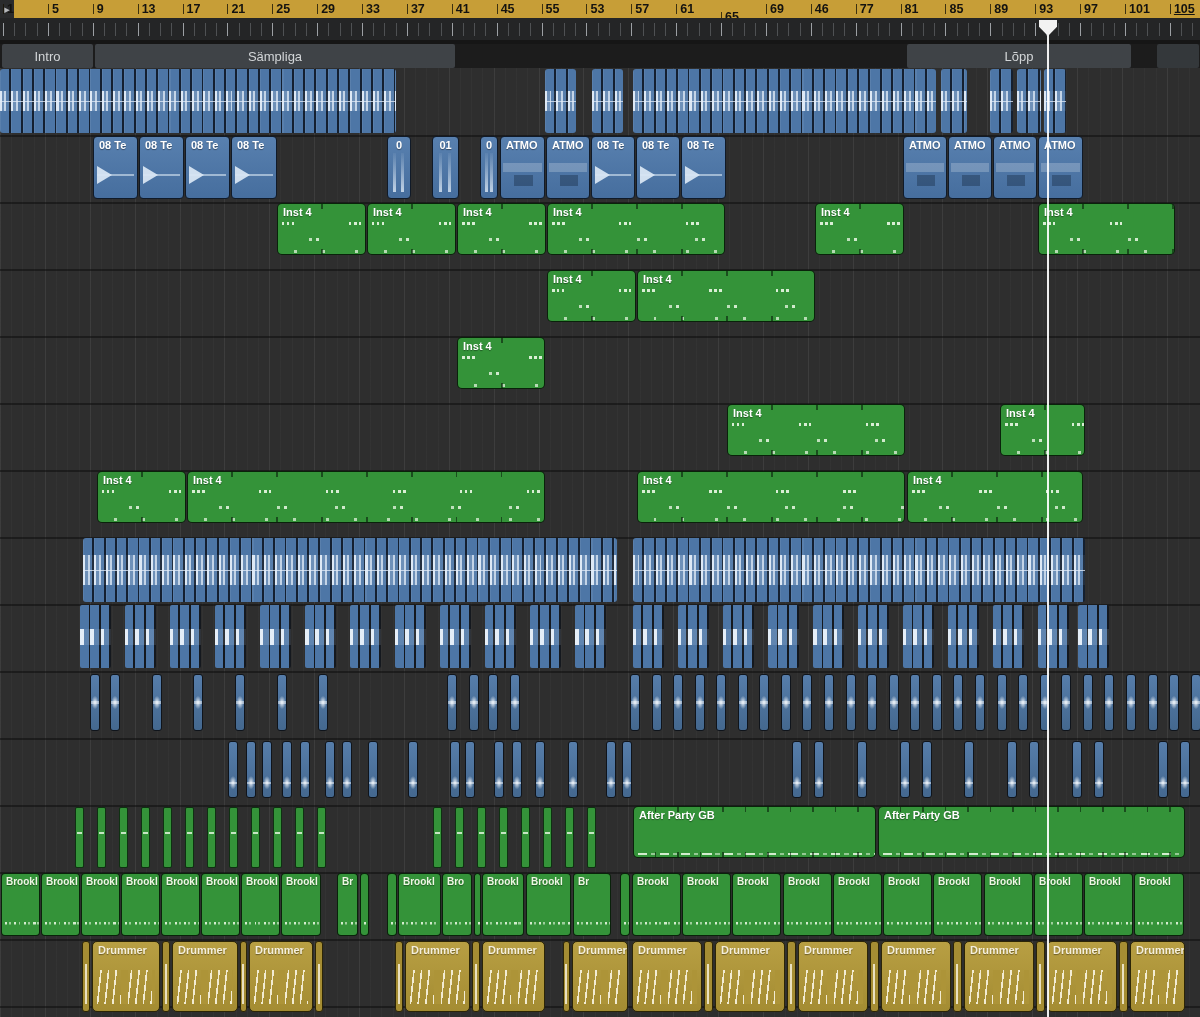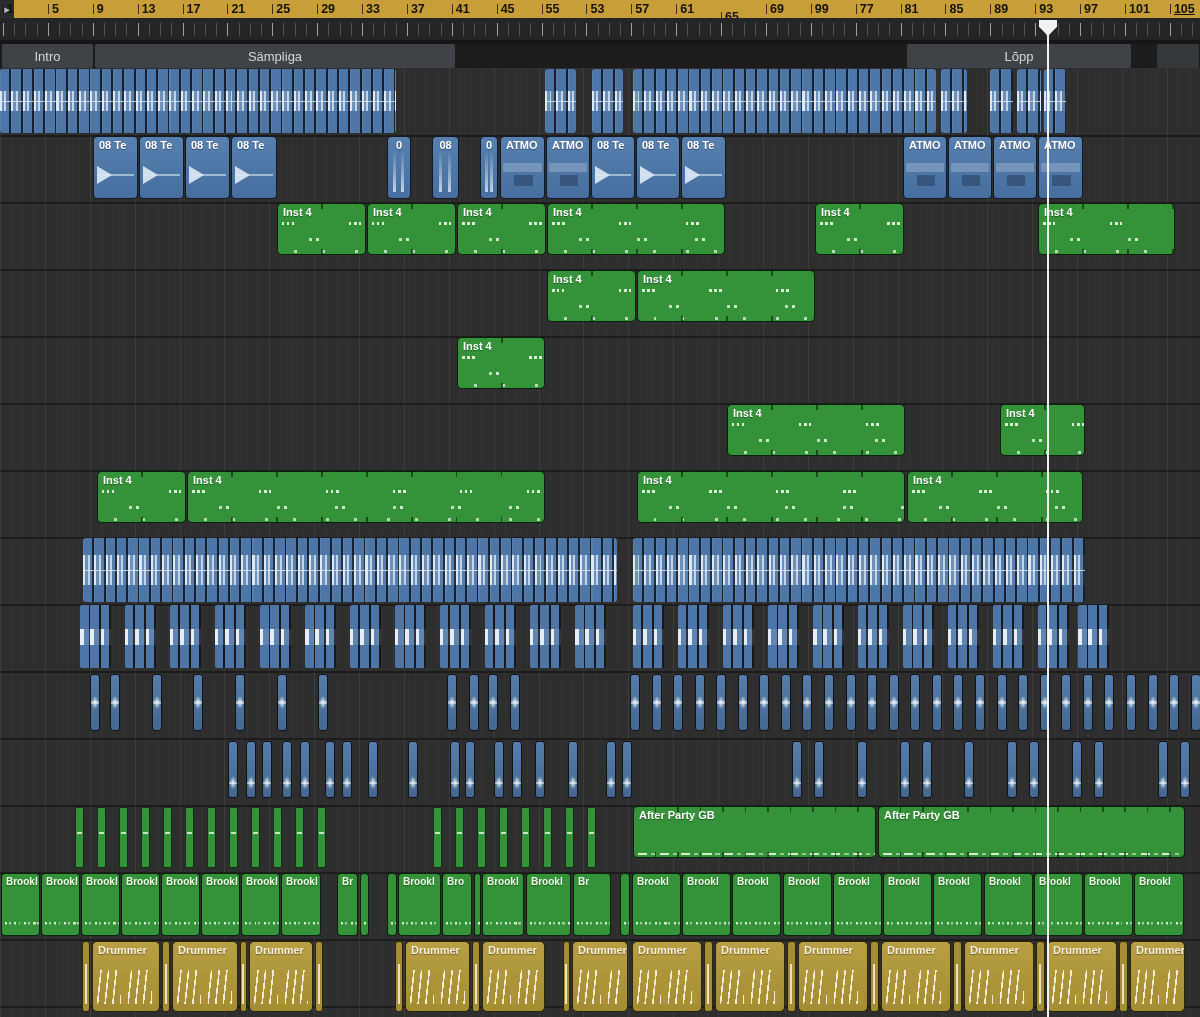--- a/index.html
+++ b/index.html
@@ -198,21 +198,21 @@
       <div class="rnum" style="left: 721.08px; margin-top: 8px;">
         <span class="rtick"></span>
         <span>65</span>
       </div>
       <div class="rnum" style="left: 765.96px;">
         <span class="rtick"></span>
         <span>69</span>
       </div>
       <div class="rnum" style="left: 810.84px;">
         <span class="rtick"></span>
-        <span>99</span>
+        <span>46</span>
       </div>
       <div class="rnum" style="left: 855.72px;">
         <span class="rtick"></span>
         <span>77</span>
       </div>
       <div class="rnum" style="left: 900.6px;">
         <span class="rtick"></span>
         <span>81</span>
       </div>
       <div class="rnum" style="left: 945.48px;">
@@ -279,21 +279,21 @@
         </div>
         <div class="region clip" style="left: 231px; width: 46px;">
           <span class="rlabel ">08 Te</span>
           <div class="wave decay"></div>
         </div>
         <div class="region clip c" style="left: 387px; width: 24px;">
           <span class="rlabel ">0</span>
           <div class="wave rise"></div>
         </div>
         <div class="region clip c" style="left: 432px; width: 27px;">
-          <span class="rlabel ">08</span>
+          <span class="rlabel ">01</span>
           <div class="wave rise"></div>
         </div>
         <div class="region clip c" style="left: 480px; width: 18px;">
           <span class="rlabel ">0</span>
           <div class="wave rise"></div>
         </div>
         <div class="region clip" style="left: 500px; width: 45px;">
           <span class="rlabel ">ATMO</span>
           <div class="wave blocks"></div>
         </div>

